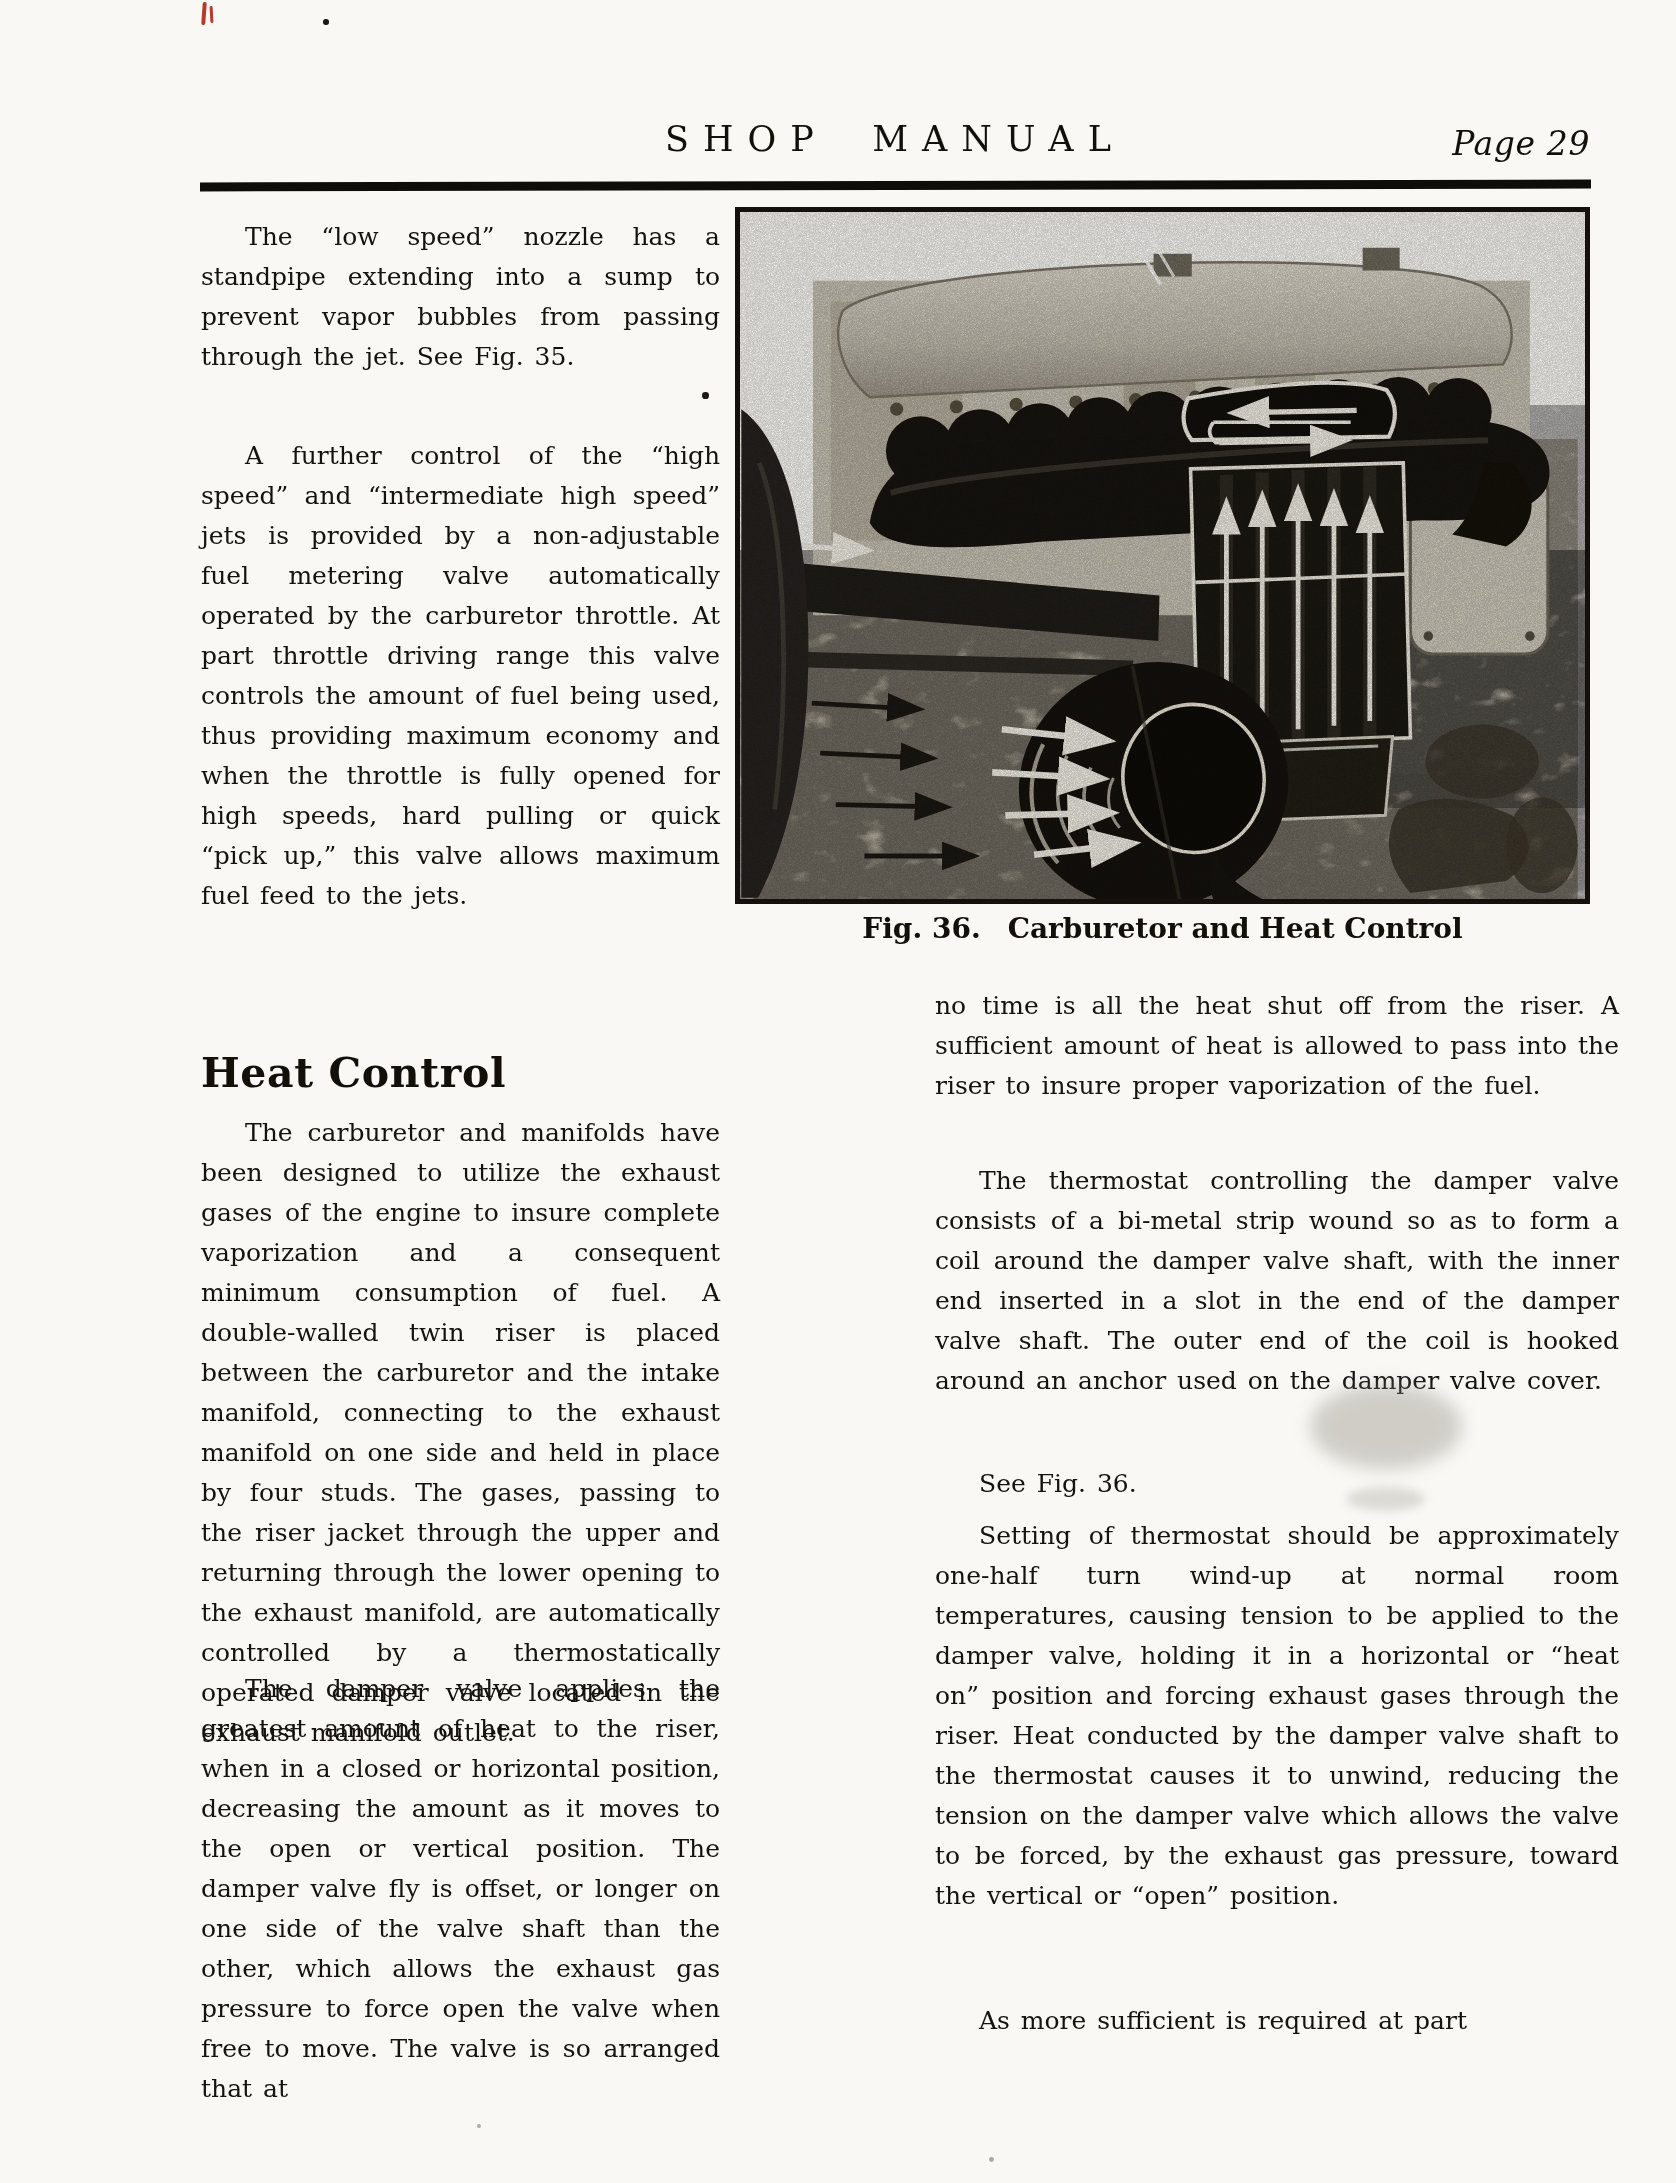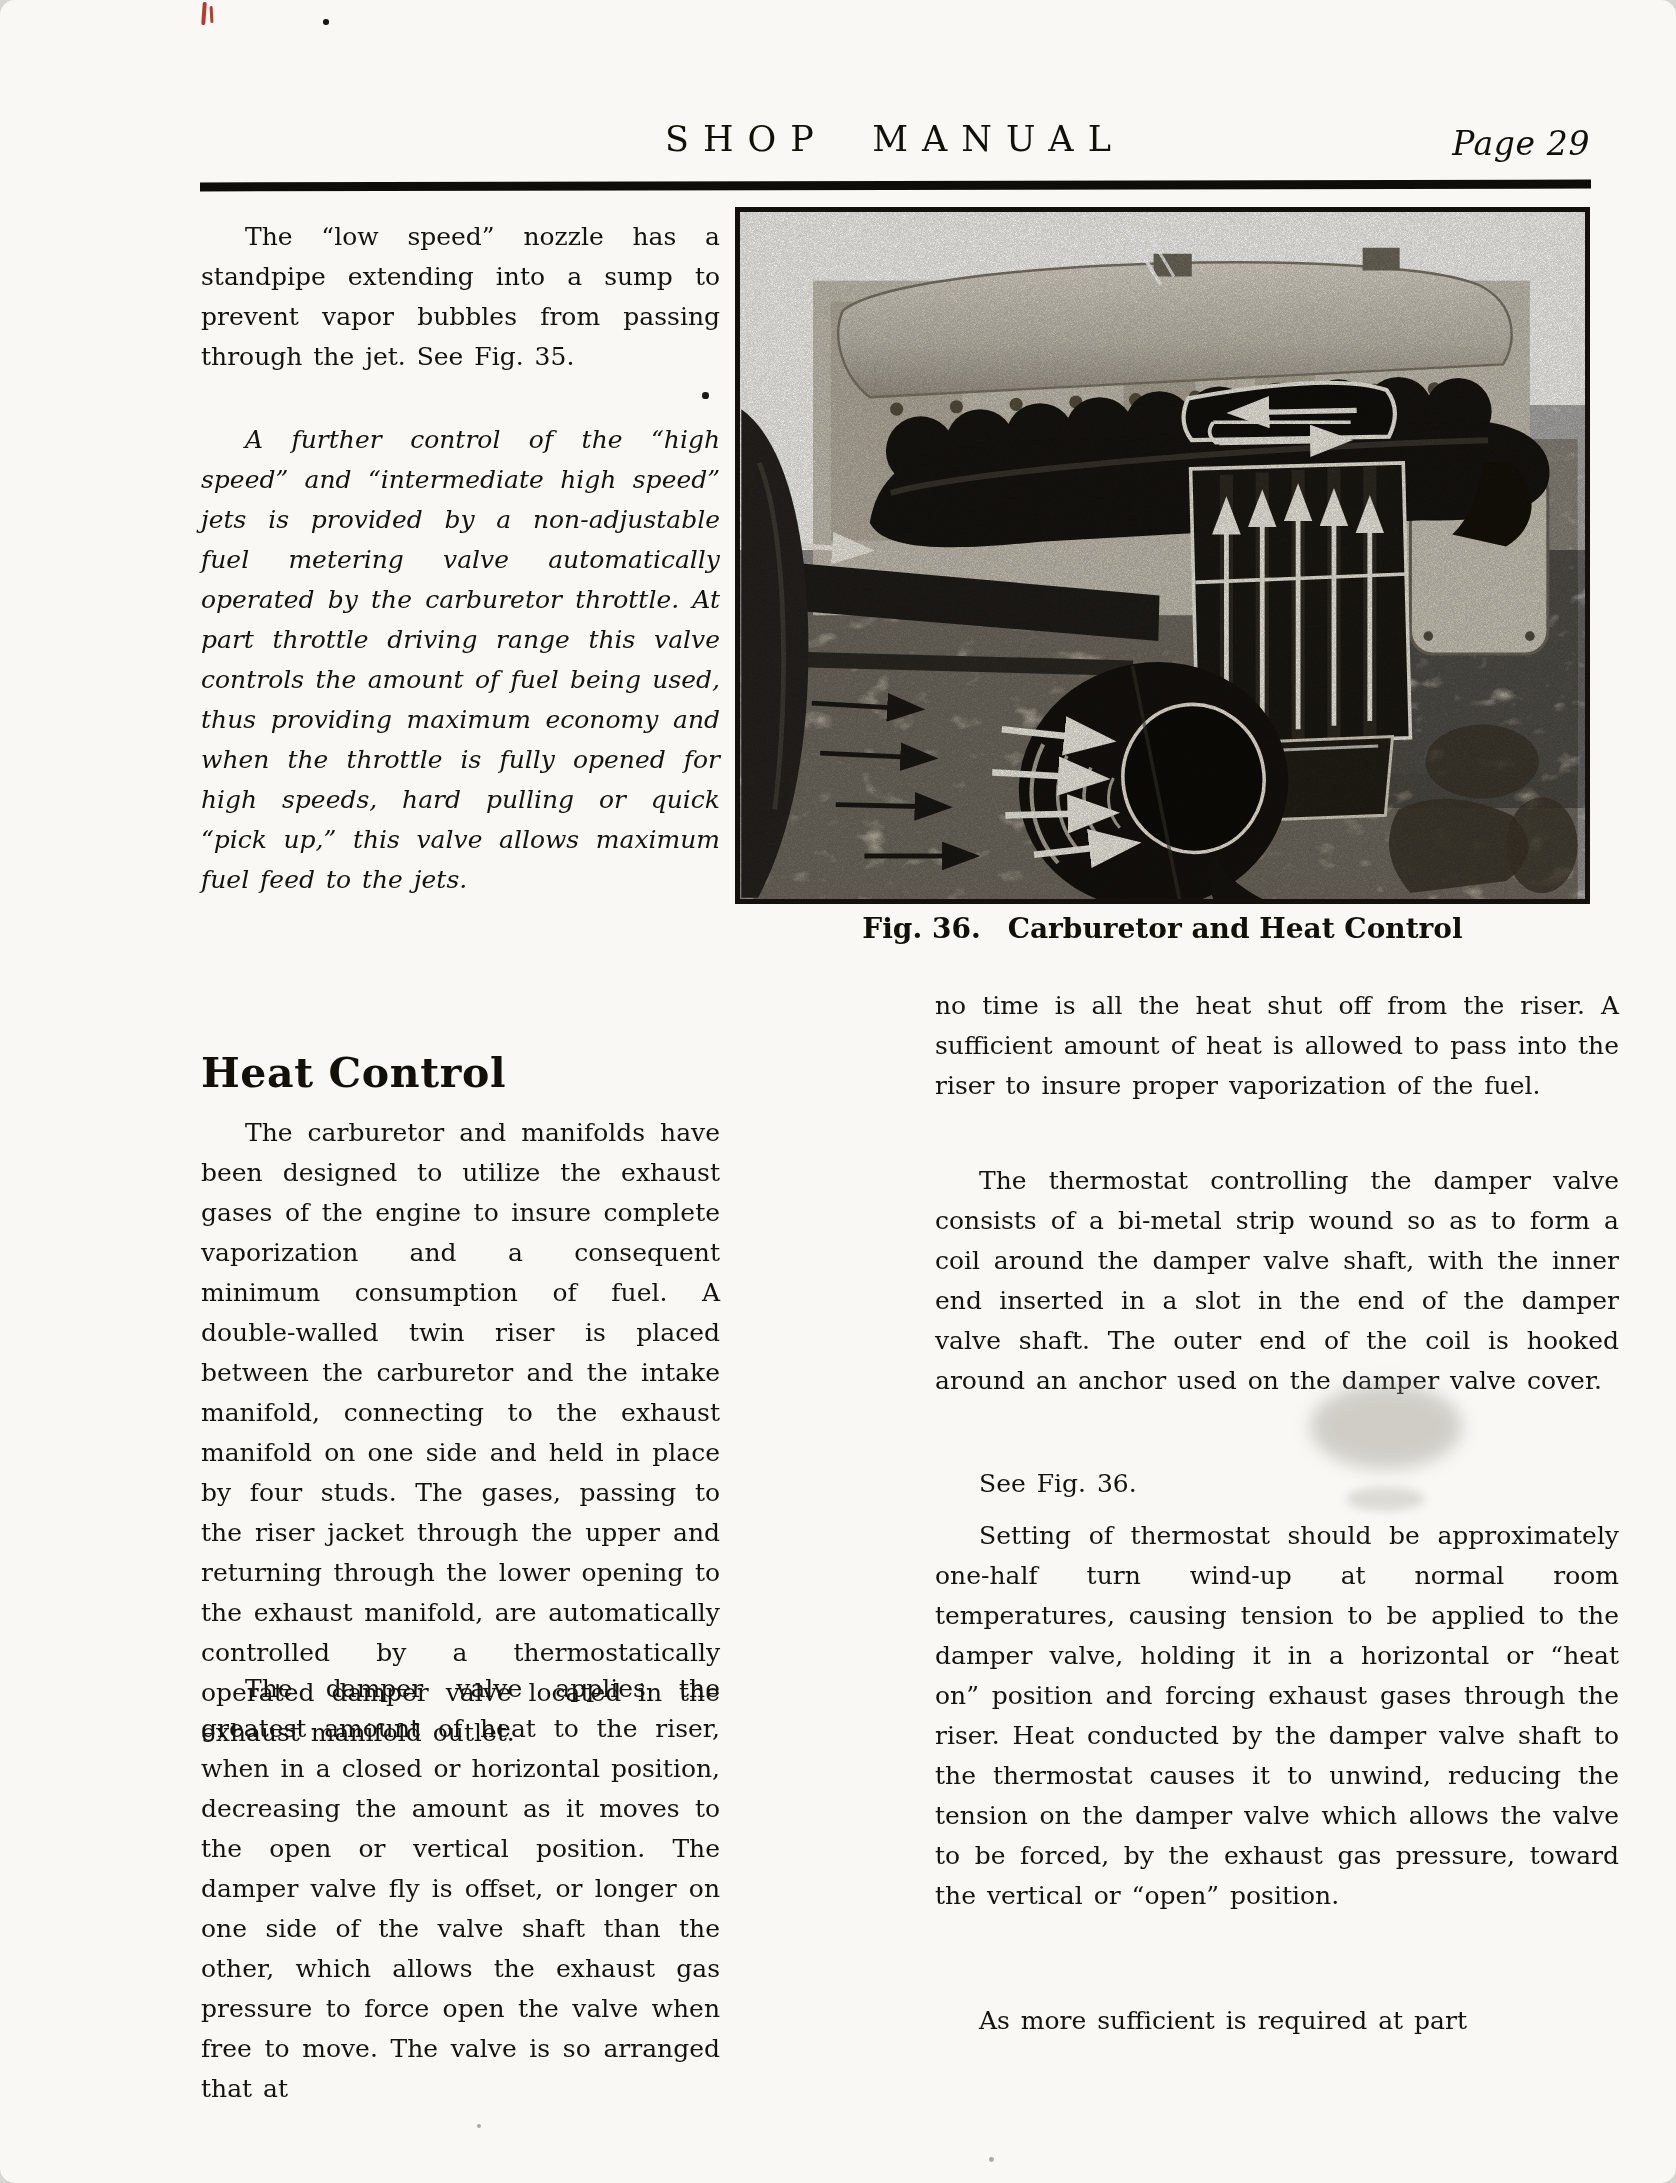--- a/index.html
+++ b/index.html
@@ -3,21 +3,20 @@
 <meta charset="utf-8">
 <style>
   html,body{margin:0;padding:0;background:#d8d6d0;}
   .page{
     position:relative;
     width:1676px;height:2183px;
     background:#f9f8f4;
     font-family:"DejaVu Serif","Liberation Serif",serif;
     color:#16130f;
     overflow:hidden;
-    border-radius:15px;
   }
   
   .masthead{
     position:absolute;left:200px;top:119px;width:1390px;
     text-align:center;font-size:35px;letter-spacing:0.40em;word-spacing:0.55em;
     color:#121009;
   }
   .pageno{
     position:absolute;top:124px;right:86px;
     font-size:33px;font-style:italic;letter-spacing:0.6px;color:#121009;
@@ -29,21 +28,21 @@
   
   .col-left p, .col-right p{
     position:absolute;margin:0;
     font-size:25px;line-height:40px;
     text-align:justify;word-spacing:3px;
   }
   .col-left p{left:201px;width:519px;}
   .col-right p{left:911px;width:684px;margin-left:24px;}
   .indent{text-indent:44px;}
   .p1{top:217px;}
-  .p2{top:420px;font-style:italic;}
+  .p2{top:436px;}
   .sec-heading{
     position:absolute;left:201px;top:1049px;margin:0;
     font-size:41px;font-weight:bold;color:#121009;letter-spacing:0.6px;
   }
   .p3{top:1113px;}
   .p4{top:1669px;}
   .p5{top:986px;}
   .p6{top:1161px;}
   .p7{top:1464px;}
   .p8{top:1516px;}

